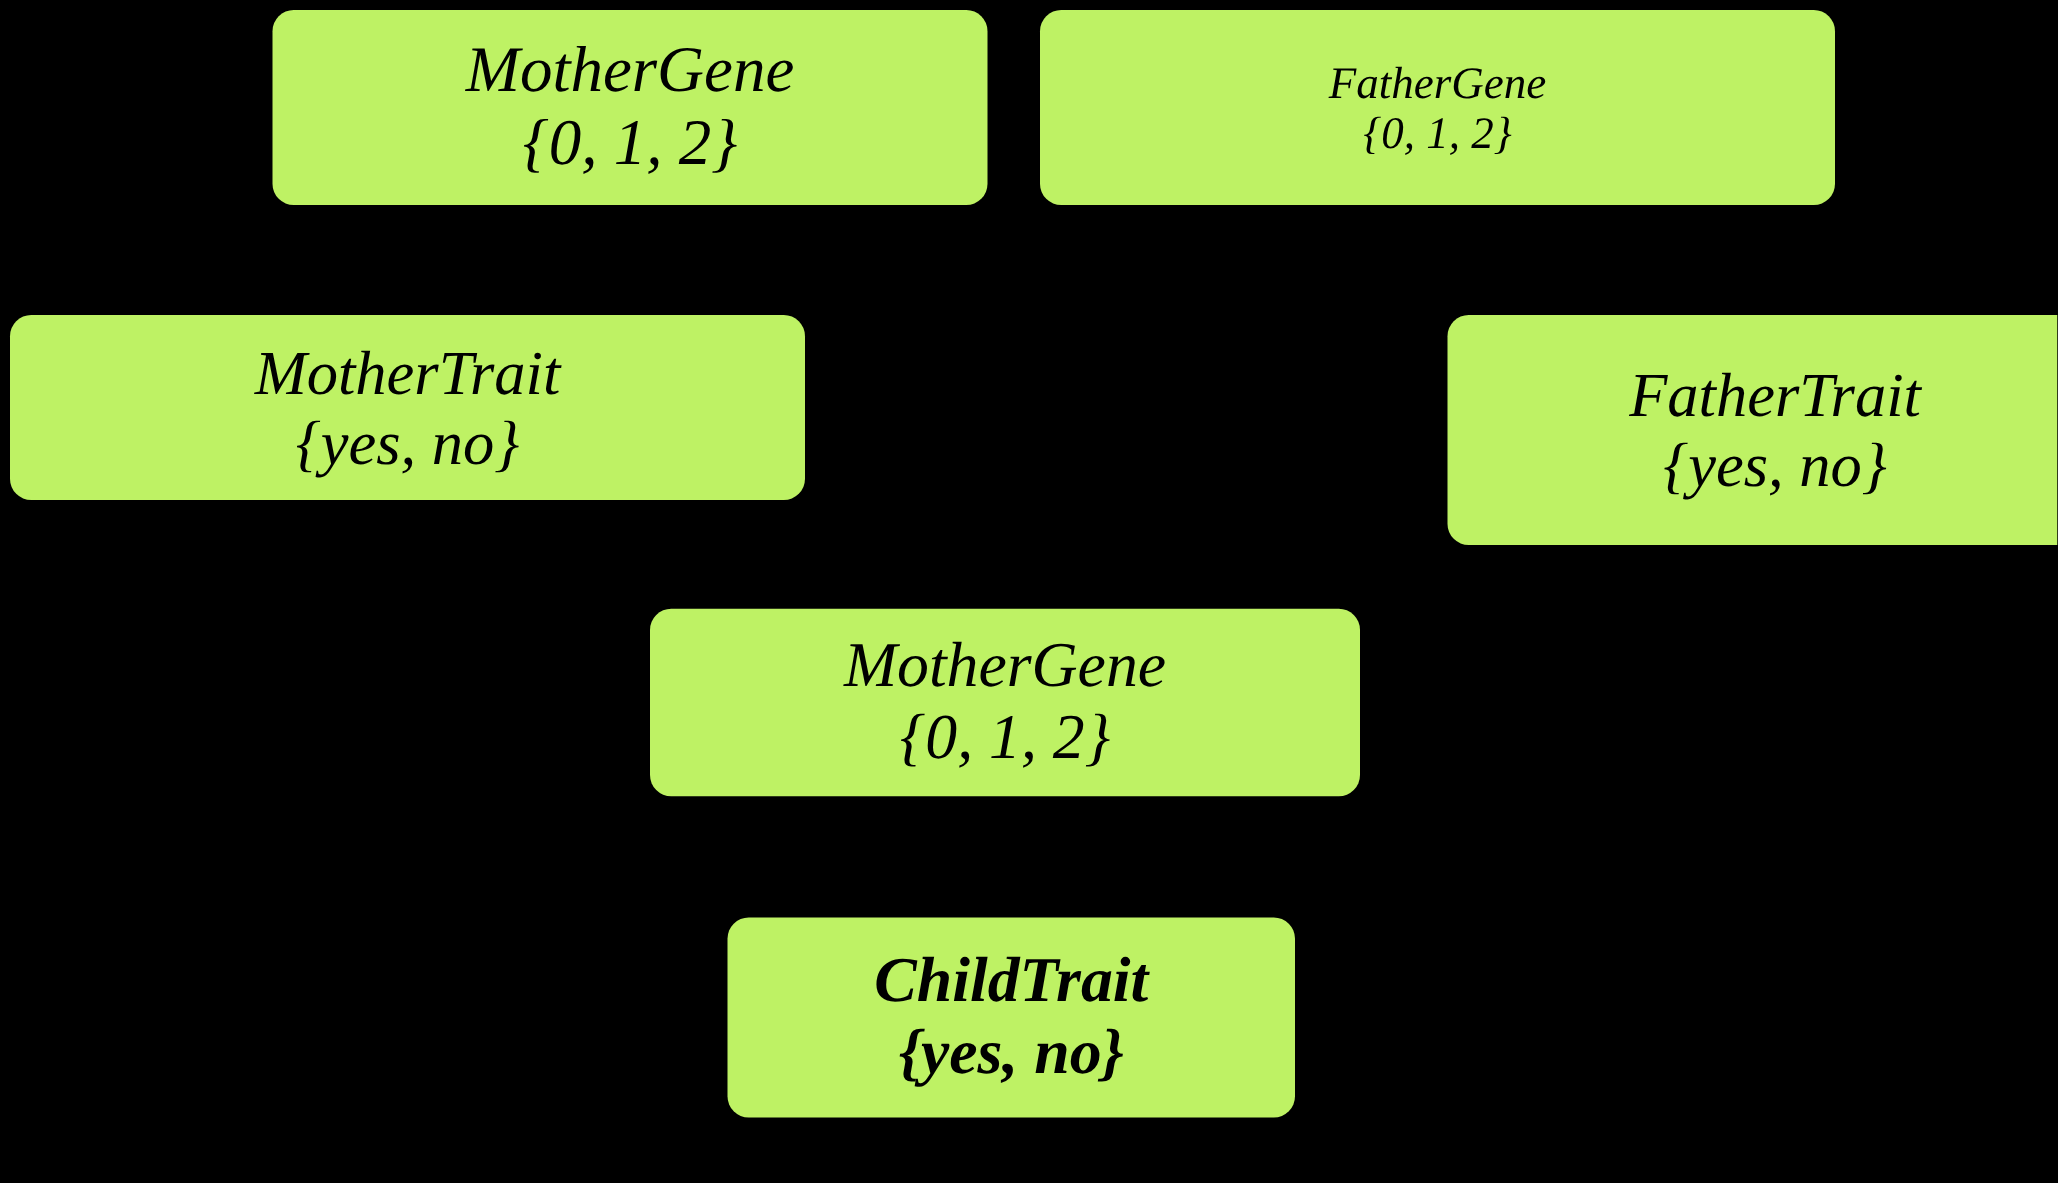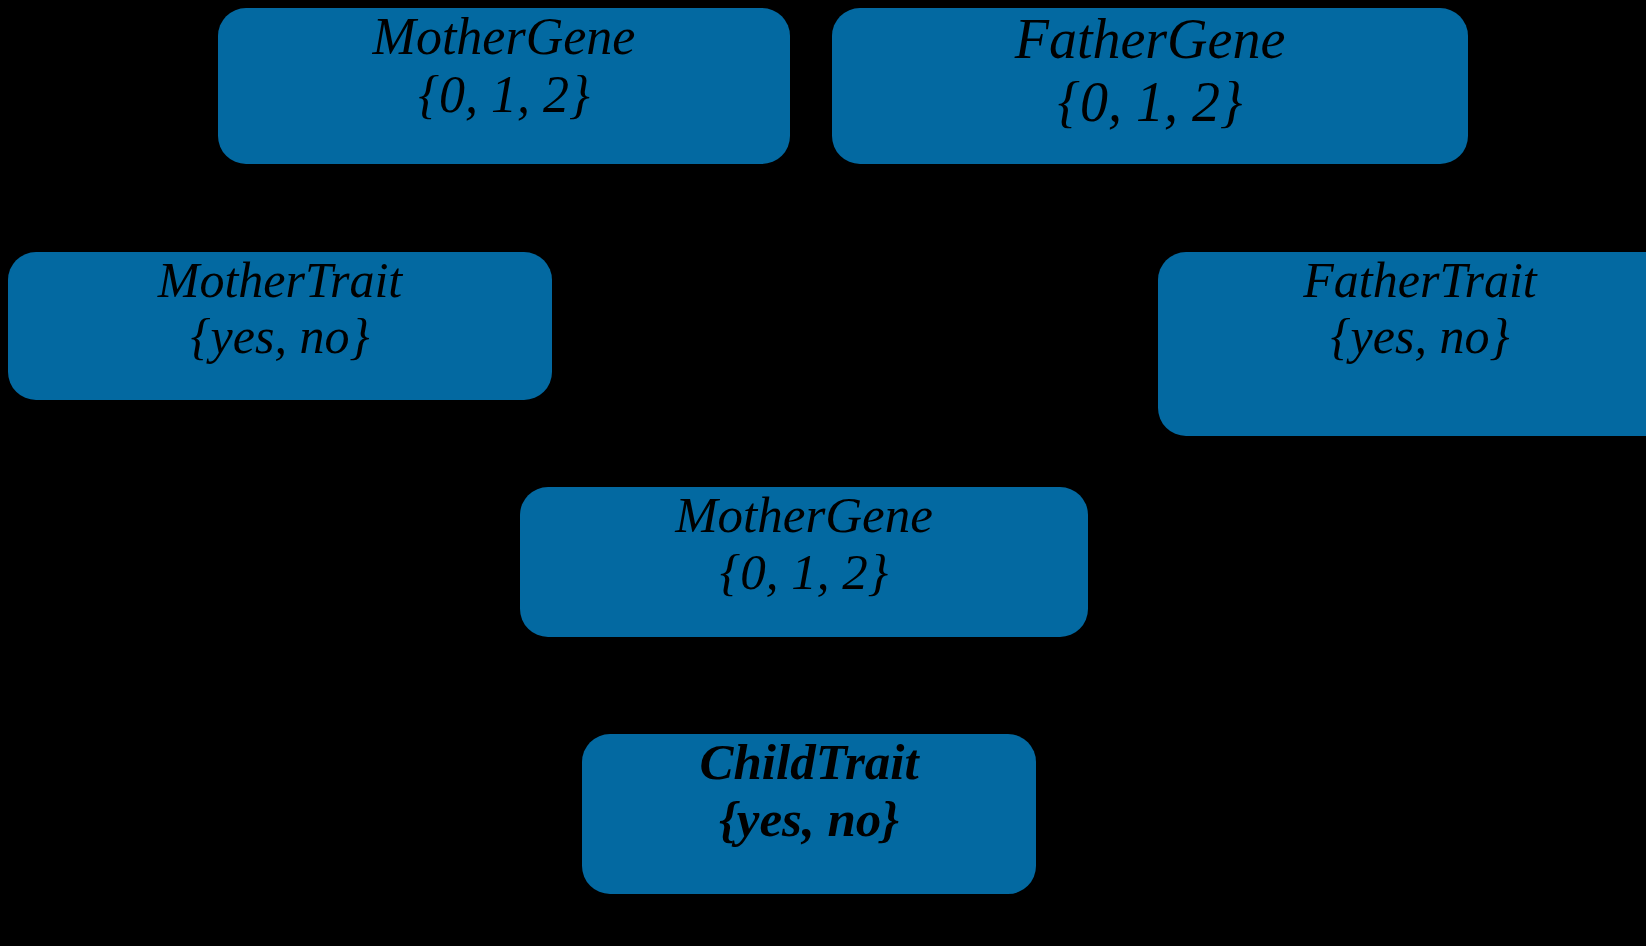--- a/index.html
+++ b/index.html
@@ -9,47 +9,47 @@
   }
   #canvas {
     position: relative;
     width: 1646px;
     height: 946px;
     background: #000000;
     overflow: hidden;
   }
   .node {
     position: absolute;
-    background: #0369a1;
-    border-radius: 28px;
+    background: #bef264;
+    border-radius: 17px;
     display: flex;
     flex-direction: column;
     align-items: center;
-    justify-content: flex-start;
+    justify-content: center;
     font-family: "Liberation Serif", "DejaVu Serif", serif;
     font-style: italic;
     color: #000000;
     line-height: 1.12;
     text-align: center;
     box-sizing: border-box;
     overflow: hidden;
   }
   .node .nname {
     display: block;
     white-space: nowrap;
   }
   .node .ndomain {
     display: block;
     white-space: nowrap;
   }
 
   
   #node-mother-gene  { left: 218px;  top: 8px;   width: 572px; height: 156px; font-size: 52px; }
-  #node-father-gene  { left: 832px;  top: 8px;   width: 636px; height: 156px; font-size: 56px; }
-  #node-mother-trait { left: 8px;    top: 252px; width: 544px; height: 148px; font-size: 50px; }
+  #node-father-gene  { left: 832px;  top: 8px;   width: 636px; height: 156px; font-size: 36px; }
+  #node-mother-trait { left: 8px;    top: 252px; width: 636px; height: 148px; font-size: 50px; }
   #node-father-trait { left: 1118px; top: 252px; width: 524px; height: 184px; font-size: 50px; margin-left: 40px; }
   #node-child-gene   { left: 520px;  top: 487px; width: 568px; height: 150px; font-size: 51px; }
   #node-child-trait  { left: 582px;  top: 734px; width: 454px; height: 160px; font-size: 51px; font-weight: bold; }
 
   
   #edges { position: absolute; left: 0; top: 0; width: 1646px; height: 946px; pointer-events: none; }
 </style>
 </head>
 <body>
 

